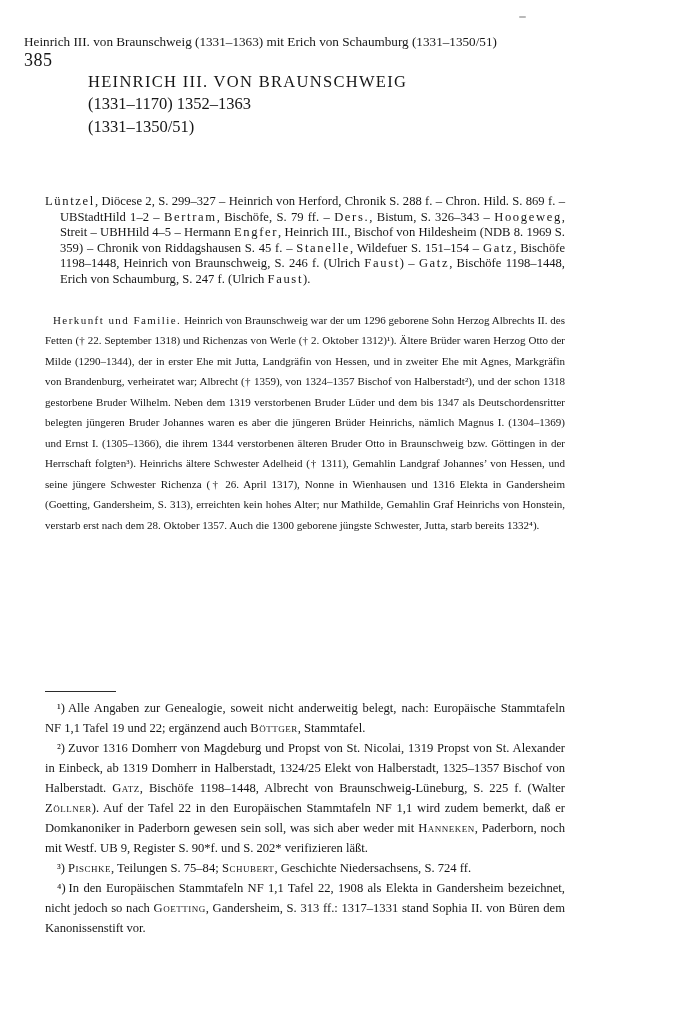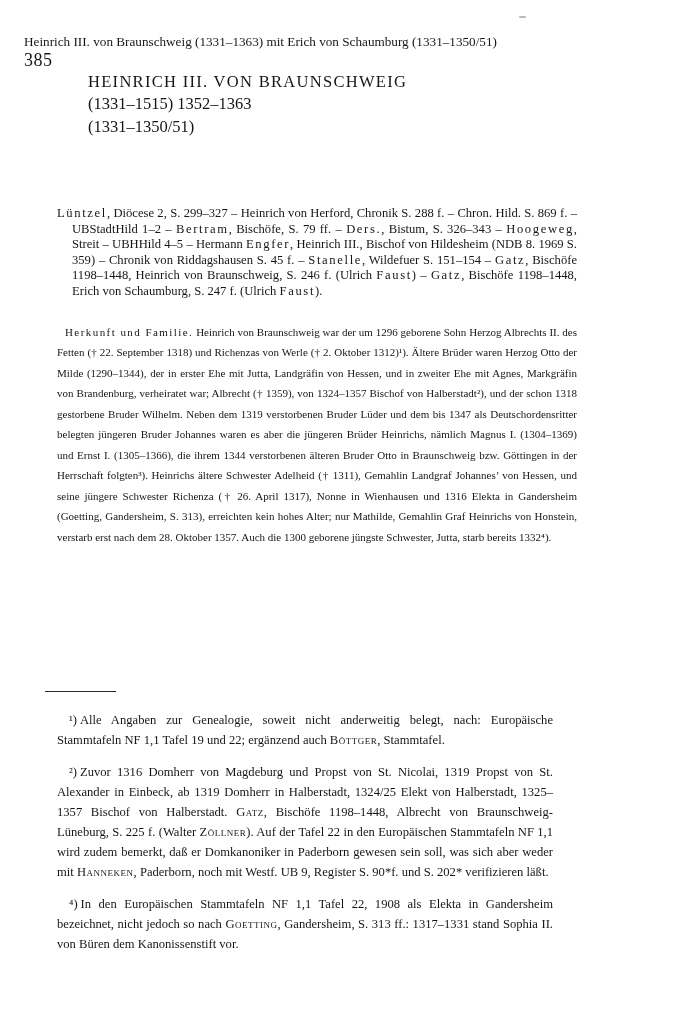--- a/index.html
+++ b/index.html
@@ -20,21 +20,21 @@
     left: 24px; top: 34px; width: 540px;
     display: flex; justify-content: space-between; align-items: baseline;
     font-size: 13.2px; white-space: nowrap; flex-direction: column;
   }
   .page-number { font-size: 18px; letter-spacing: 0.5px; text-align: center; }
   .title-block {
     left: 88px; top: 71px; width: 520px;
     text-align: left; font-size: 16.5px; line-height: 22.4px;
   }
   .title-caps { letter-spacing: 1.3px; }
-  p { margin: 12px; }
+  p { margin: 0; }
   .biblio {
     left: 45px; top: 194px; width: 520px; box-sizing: border-box;
     padding-left: 15px; text-indent: -15px;
     font-size: 12.6px; line-height: 15.6px;
     text-align: justify;
     hyphens: auto; -webkit-hyphens: auto;
   }
   .body-text {
     left: 45px; top: 310px; width: 520px;
     font-size: 11px; line-height: 20.45px;
@@ -63,29 +63,30 @@
 
   <div class="artifact abs"></div>
 
   <div class="running-header abs">
     <span>Heinrich III. von Braunschweig (1331–1363) mit Erich von Schaumburg (1331–1350/51)</span>
     <span class="page-number">385</span>
   </div>
 
   <div class="title-block abs">
     <div class="title-caps">HEINRICH III. VON BRAUNSCHWEIG</div>
-    <div>(1331–1515) 1352–1363</div>
+    <div>(1331–1170) 1352–1363</div>
     <div>(1331–1350/51)</div>
   </div>
 
   <p class="biblio abs" lang="de"><span class="sp">Lüntzel</span><span>, Diöcese 2, S. 299–327 – Heinrich von Herford, Chronik S. 288 f. – Chron. Hild. S. 869 f. – UBStadtHild 1–2 – </span><span class="sp">Bertram</span><span>, Bischöfe, S. 79 ff. – </span><span class="sp">Ders.</span><span>, Bistum, S. 326–343 – </span><span class="sp">Hoogeweg</span><span>, Streit – UBHHild 4–5 – Hermann </span><span class="sp">Engfer</span><span>, Heinrich III., Bischof von Hildesheim (NDB 8. 1969 S. 359) – Chronik von Riddagshausen S. 45 f. – </span><span class="sp">Stanelle</span><span>, Wildefuer S. 151–154 – </span><span class="sp">Gatz</span><span>, Bischöfe 1198–1448, Heinrich von Braunschweig, S. 246 f. (Ulrich </span><span class="sp">Faust</span><span>) – </span><span class="sp">Gatz</span><span>, Bischöfe 1198–1448, Erich von Schaumburg, S. 247 f. (Ulrich </span><span class="sp">Faust</span><span>).</span></p>
 
   <p class="body-text abs" lang="de"><span class="sp">Herkunft und Familie.</span><span> Heinrich von Braunschweig war der um 1296 geborene Sohn Herzog Albrechts II. des Fetten († 22. September 1318) und Richenzas von Werle († 2. Oktober 1312)¹). Ältere Brüder waren Herzog Otto der Milde (1290–1344), der in erster Ehe mit Jutta, Landgräfin von Hessen, und in zweiter Ehe mit Agnes, Markgräfin von Brandenburg, verheiratet war; Albrecht († 1359), von 1324–1357 Bischof von Halberstadt²), und der schon 1318 gestorbene Bruder Wilhelm. Neben dem 1319 verstorbenen Bruder Lüder und dem bis 1347 als Deutschordensritter belegten jüngeren Bruder Johannes waren es aber die jüngeren Brüder Heinrichs, nämlich Magnus I. (1304–1369) und Ernst I. (1305–1366), die ihrem 1344 verstorbenen älteren Bruder Otto in Braunschweig bzw. Göttingen in der Herrschaft folgten³). Heinrichs ältere Schwester Adelheid († 1311), Gemahlin Landgraf Johannes’ von Hessen, und seine jüngere Schwester Richenza († 26. April 1317), Nonne in Wienhausen und 1316 Elekta in Gandersheim (Goetting, Gandersheim, S. 313), erreichten kein hohes Alter; nur Mathilde, Gemahlin Graf Heinrichs von Honstein, verstarb erst nach dem 28. Oktober 1357. Auch die 1300 geborene jüngste Schwester, Jutta, starb bereits 1332⁴).</span></p>
 
   <div class="fn-rule abs"></div>
 
   <div class="footnotes abs">
     <p class="footnote" lang="de"><span class="fn-marker">¹)</span><span><span>Alle Angaben zur Genealogie, soweit nicht anderweitig belegt, nach: Europäische Stammtafeln NF 1,1 Tafel 19 und 22; ergänzend auch </span><span class="sc">Böttger</span><span>, Stammtafel.</span></span></p>
     <p class="footnote" lang="de"><span class="fn-marker">²)</span><span><span>Zuvor 1316 Domherr von Magdeburg und Propst von St. Nicolai, 1319 Propst von St. Alexander in Einbeck, ab 1319 Domherr in Halberstadt, 1324/25 Elekt von Halberstadt, 1325–1357 Bischof von Halberstadt. </span><span class="sc">Gatz</span><span>, Bischöfe 1198–1448, Albrecht von Braunschweig-Lüneburg, S. 225 f. (Walter </span><span class="sc">Zöllner</span><span>). Auf der Tafel 22 in den Europäischen Stammtafeln NF 1,1 wird zudem bemerkt, daß er Domkanoniker in Paderborn gewesen sein soll, was sich aber weder mit </span><span class="sc">Hanneken</span><span>, Paderborn, noch mit Westf. UB 9, Register S. 90*f. und S. 202* verifizieren läßt.</span></span></p>
+    <p class="footnote" lang="de"><span class="fn-marker">³)</span><span><span class="sc">Pischke</span><span>, Teilungen S. 75–84; </span><span class="sc">Schubert</span><span>, Geschichte Niedersachsens, S. 724 ff.</span></span></p>
     <p class="footnote" lang="de"><span class="fn-marker">⁴)</span><span><span>In den Europäischen Stammtafeln NF 1,1 Tafel 22, 1908 als Elekta in Gandersheim bezeichnet, nicht jedoch so nach </span><span class="sc">Goetting</span><span>, Gandersheim, S. 313 ff.: 1317–1331 stand Sophia II. von Büren dem Kanonissenstift vor.</span></span></p>
   </div>
 
 </div>
 
 </body></html>

